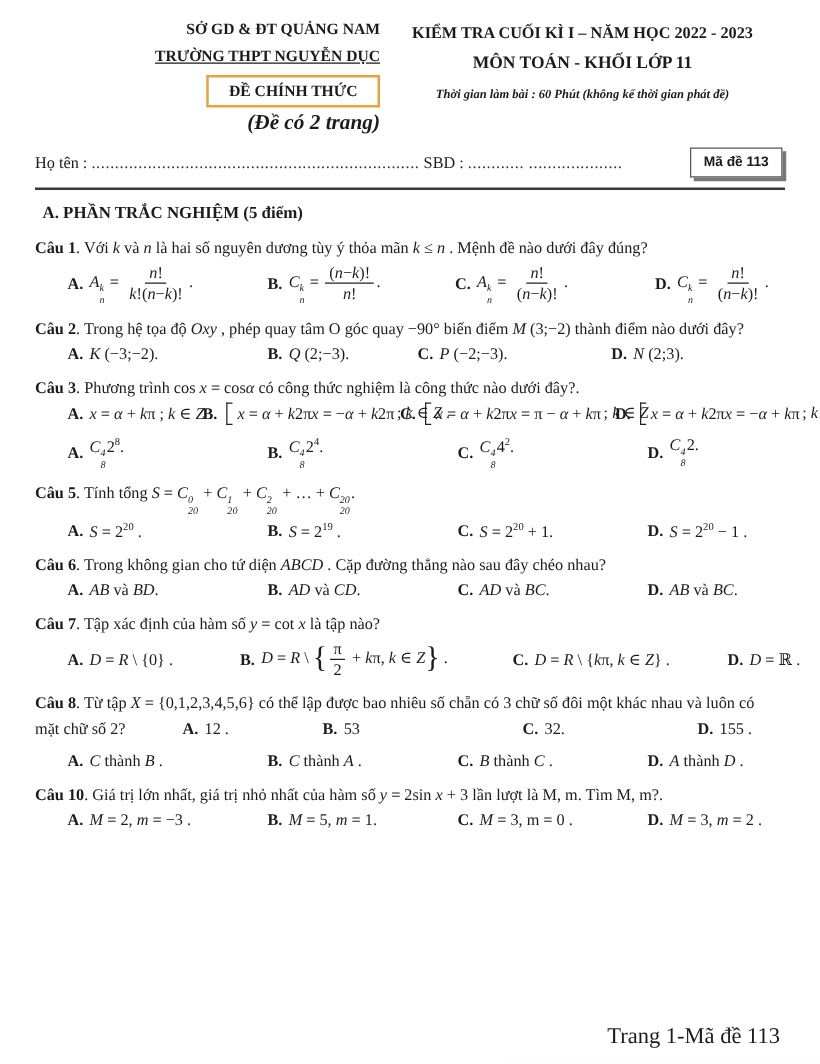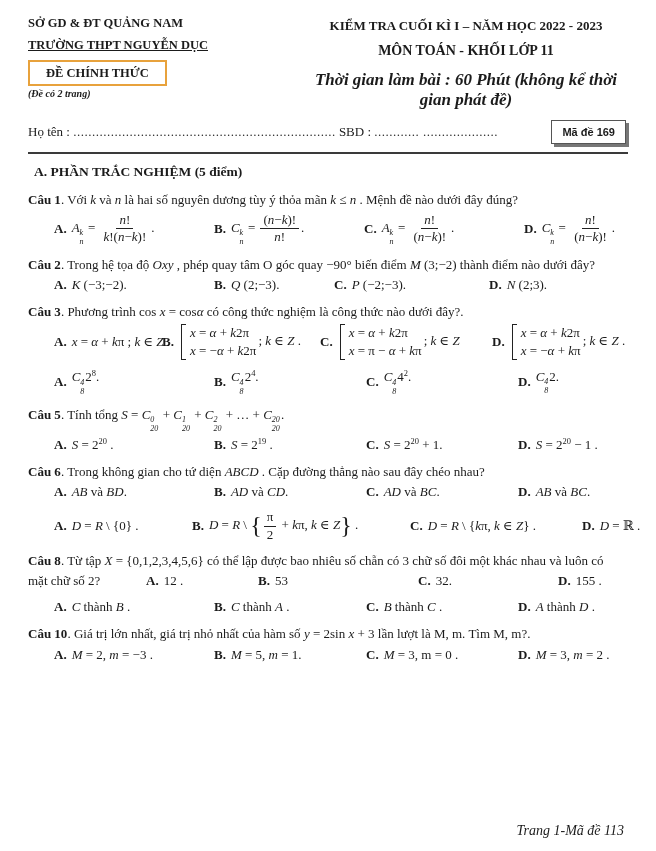--- a/index.html
+++ b/index.html
@@ -4,30 +4,30 @@
 <style>
   * { margin:0; padding:0; box-sizing:border-box; }
   body { background:#e9e9e9; font-family:"Liberation Serif","DejaVu Serif",serif; }
   .page {
     width:656px; height:851px; background:#ffffff; color:#1b1b1b;
     padding:12px 28px 10px 28px; position:relative; overflow:hidden;
     font-size:13px;
   }
   
   .header { display:flex; }
-  .h-left { width:46%; text-align:left; }
+  .h-left { width:46%; text-align:right; }
   .h-right { width:54%; text-align:center; }
   .h-dept { font-weight:bold; font-size:12.5px; padding-top:4px; }
   .h-school { font-weight:bold; font-size:12.5px; text-decoration:underline; margin-top:7px; }
   .h-box { display:inline-block; border:2px solid #e8a23c; font-weight:bold; font-size:12.5px;
            padding:4px 16px 3px 16px; margin-top:7px; }
-  .h-note { font-weight:bold; font-style:italic; font-size:10px; margin-top:2px; }
+  .h-note { font-weight:bold; font-style:italic; font-size:17px; margin-top:2px; }
   .h-title { font-weight:bold; font-size:13px; padding-top:6px; }
   .h-subject { font-weight:bold; font-size:14px; margin-top:9px; }
-  .h-duration { font-weight:bold; font-style:italic; font-size:17px; margin-top:11px; }
+  .h-duration { font-weight:bold; font-style:italic; font-size:10px; margin-top:11px; }
   
   .inforow { position:relative; margin-top:14px; height:26px; font-size:13px; }
   .dots { letter-spacing:0.5px; color:#333; }
   .badge { position:absolute; right:2px; top:-4px; background:#fff;
            border:1px solid #555; box-shadow:3px 3px 0 #777;
            font-family:"Liberation Sans","DejaVu Sans",sans-serif;
            font-weight:bold; font-size:11px; padding:5px 10px; }
   .rule { border-top:2px solid #3a3a3a; margin:2px 0 10px 0; }
   
   .section { font-weight:bold; font-size:13.5px; margin:4px 0 10px 6px; }
@@ -47,28 +47,28 @@
         font-size:0.62em; line-height:1.1; vertical-align:-0.45em;
         margin:0 1px 0 0; font-style:italic; }
   
   .frac { display:inline-flex; flex-direction:column; align-items:center;
           vertical-align:middle; line-height:1.25; margin:0 2px; text-align:center; }
   .frac > span:first-child { border-bottom:1px solid #222; padding:0 3px; }
   .frac > span:last-child { padding:0 3px; }
   
   .cases { display:inline-flex; align-items:stretch; vertical-align:middle; margin:0 2px; }
   .cases .brk { width:5px; border:1.5px solid #222; border-right:none; margin-right:4px; }
-  .cases .rows { display:inline-flex; flex-direction:column; line-height:1.4; text-align:left; }
+  .cases .rows { display:inline-flex; flex-direction:row; line-height:1.4; text-align:center; }
   
   .big { font-size:1.85em; font-weight:400; vertical-align:middle; line-height:0.9; }
   
   .vec { font-size:0.65em; vertical-align:-0.45em; font-style:italic;
          border-top:1px solid #222; padding-top:1px; }
   
-  .footer { position:absolute; right:32px; bottom:12px; font-style:italic; font-size:14px; }
+  .footer { position:absolute; right:32px; bottom:12px; font-size:18px; }
 </style>
 </head>
 <body>
 
 <div class="page">
 
   <div class="header">
     <div class="h-left">
       <div class="h-dept">SỞ GD &amp; ĐT QUẢNG NAM</div>
       <div class="h-school">TRƯỜNG THPT NGUYỄN DỤC</div>
@@ -82,21 +82,21 @@
       <div class="h-subject">MÔN TOÁN - KHỐI LỚP 11</div>
       <div class="h-duration">Thời gian làm bài : 60 Phút (không kể thời gian phát đề)</div>
     </div>
   </div>
 
   <div class="inforow">
     <span>Họ tên :</span>
     <span class="dots">......................................................................</span>
     <span>SBD :</span>
     <span class="dots">............  ....................</span>
-    <span class="badge">Mã đề 169</span>
+    <span class="badge">Mã đề 113</span>
   </div>
 
   <div class="rule"></div>
 
   <div class="section">A. PHẦN TRẮC NGHIỆM (5 điểm)</div>
 
   <div>
       <div class="question">
         <p class="qtext"><b class="qlabel">Câu 1</b><span class="qbody">. Với <i>k</i> và <i>n</i> là hai số nguyên dương tùy ý thỏa mãn <i>k</i> ≤ <i>n</i> . Mệnh đề nào dưới đây đúng?</span></p>
         <div class="opts">
@@ -282,20 +282,21 @@
             <b class="okey">C.</b>
             <span class="ocontent"><i>AD</i> và <i>BC</i>.</span>
           </span>
           <span class="opt" style="width: auto;">
             <b class="okey">D.</b>
             <span class="ocontent"><i>AB</i> và <i>BC</i>.</span>
           </span>
         </div>
       </div>
       <div class="question">
+        <p class="qtext"><b class="qlabel">Câu 7</b><span class="qbody">. Tập xác định của hàm số  <i>y</i> = cot <i>x</i> là tập nào?</span></p>
         <div class="opts">
           <span class="opt" style="width: 138px;">
             <b class="okey">A.</b>
             <span class="ocontent"><i>D</i> = <i>R</i> \ {0} .</span>
           </span>
           <span class="opt" style="width: 218px;">
             <b class="okey">B.</b>
             <span class="ocontent"><i>D</i> = <i>R</i> \ <span class="big">{</span><span class="frac">
                 <span>π</span>
                 <span>2</span>

